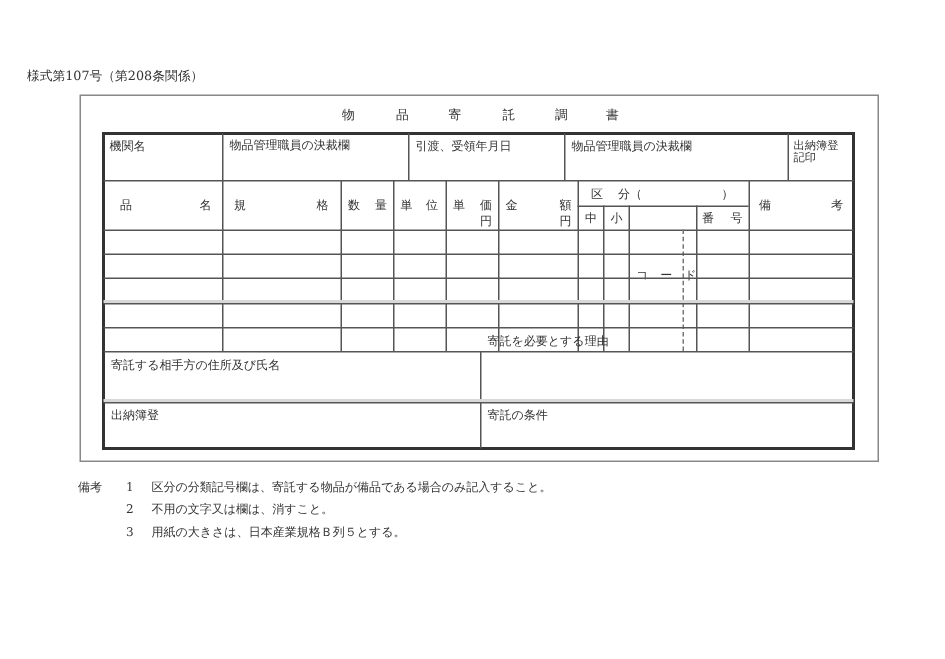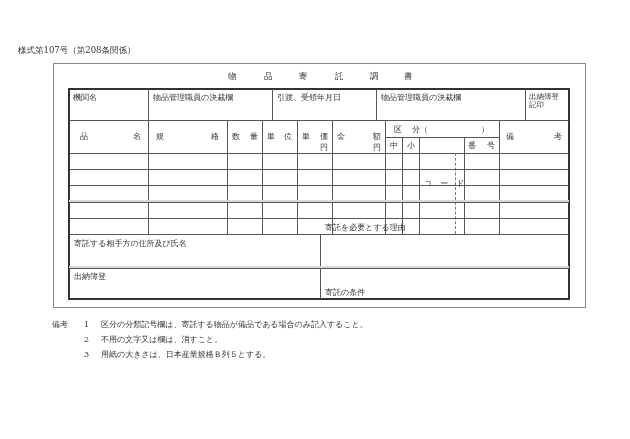--- a/index.html
+++ b/index.html
@@ -111,21 +111,21 @@
 <div class="cell" style="left:69px; top:203px; width:500px; height:15px;"></div>
 <div class="cell" style="left:69px; top:219px; width:500px; height:15px;"></div>
 
 <div class="vl" style="left:320px; top:234px; height:65px;"></div>
 <div class="gap" style="left:69px; width:500px; top:266px;"></div>
 <div class="hl" style="left:69px; width:500px; top:268px;"></div>
 
 <div class="t" style="left:74px; top:239px;">寄託する相手方の住所及び氏名</div>
 <div class="t" style="left:325px; top:223px;">寄託を必要とする理由</div>
 <div class="t" style="left:74px; top:272px;">出納簿登</div>
-<div class="t" style="left:325px; top:272px;margin-top:16px;">寄託の条件</div>
+<div class="t" style="left:325px; top:272px;">寄託の条件</div>
 
 <div class="notes">
   <div class="row">
     <span class="lead">備考</span>
     <span class="num">1</span>
     <span class="txt">区分の分類記号欄は、寄託する物品が備品である場合のみ記入すること。</span>
   </div>
   <div class="row">
     <span class="num">2</span>
     <span class="txt">不用の文字又は欄は、消すこと。</span>

